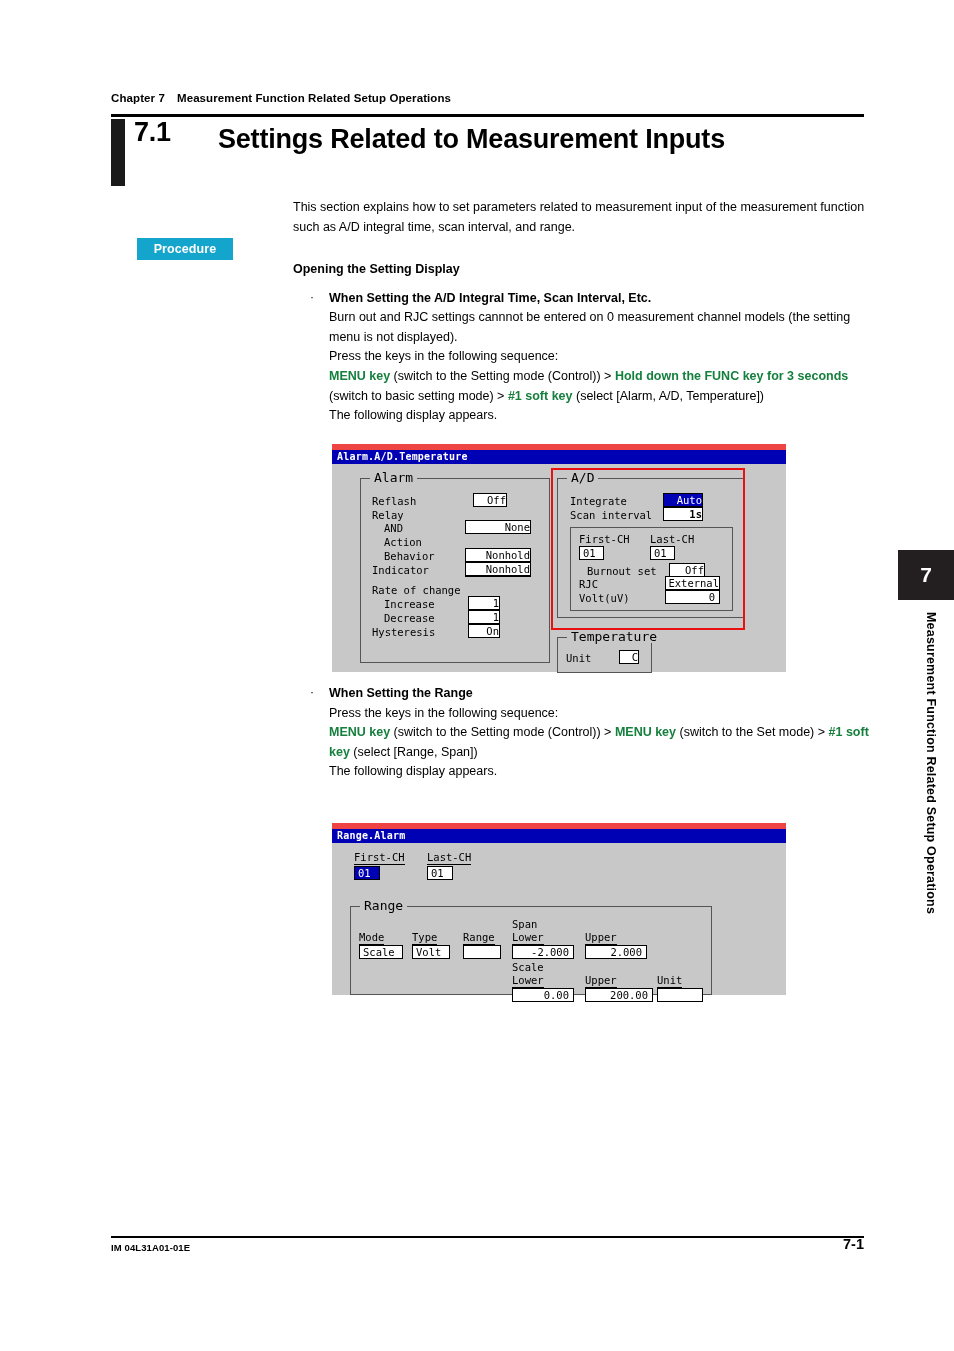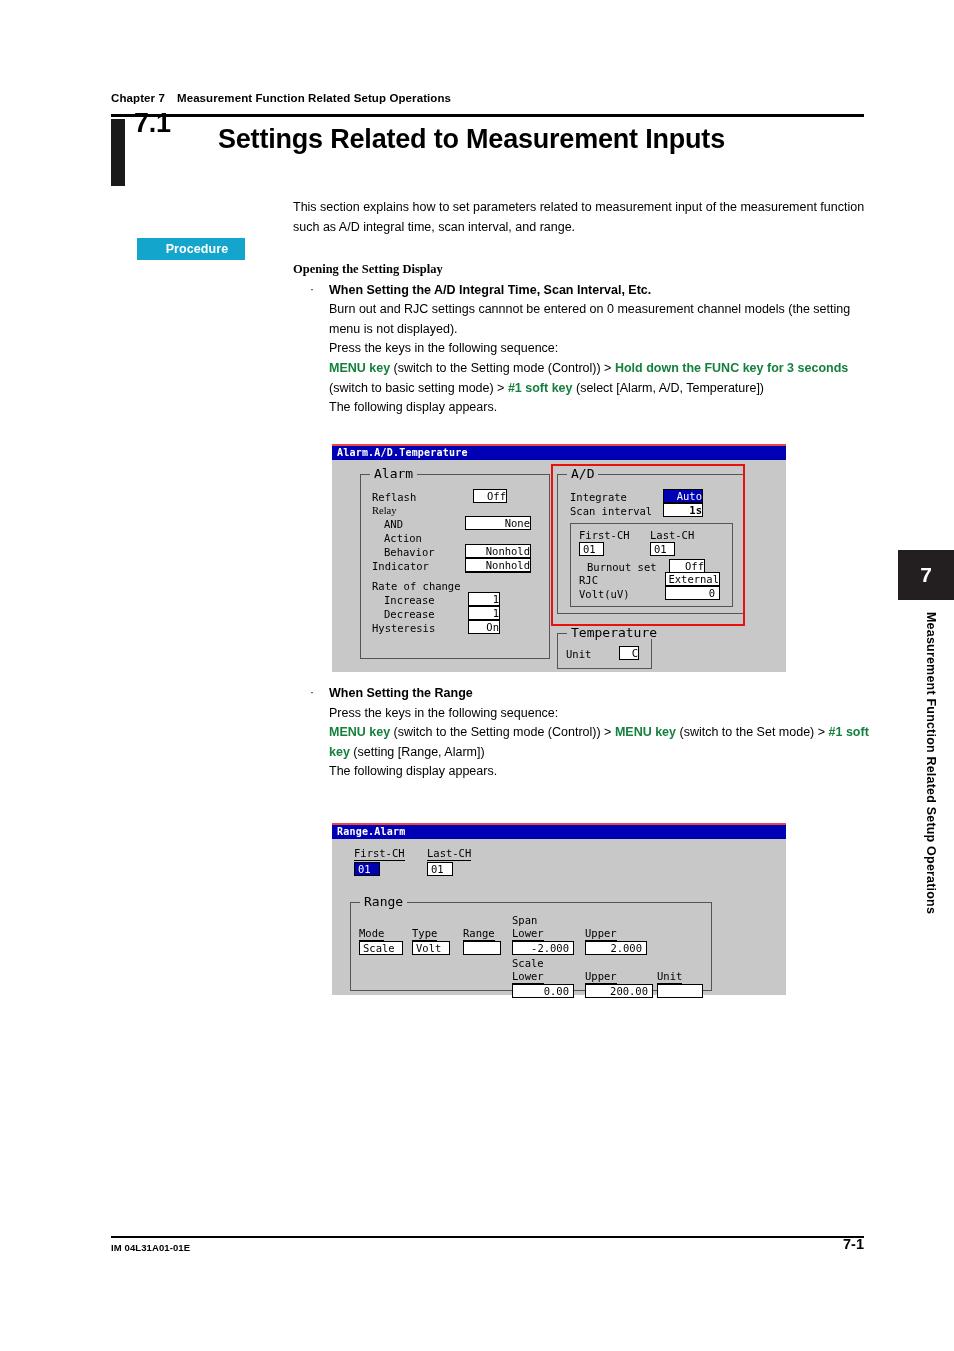--- a/index.html
+++ b/index.html
@@ -41,21 +41,21 @@
     position: absolute;
     left: 111px;
     top: 119px;
     width: 14px;
     height: 67px;
     background: #1a1a1a;
   }
   .sec-num {
     position: absolute;
     left: 134px;
-    top: 108px;
+    top: 117px;
     font-size: 27px;
     font-weight: bold;
     letter-spacing: -0.3px;
   }
   .sec-title {
     position: absolute;
     left: 218px;
     top: 124px;
     font-size: 27px;
     font-weight: bold;
@@ -81,36 +81,34 @@
     width: 96px;
     height: 22px;
     background: #14A5CC;
     color: #ffffff;
     font-size: 12.5px;
     font-weight: bold;
     display: flex;
     align-items: center;
     justify-content: center;
     letter-spacing: 0.1px;
-    padding-left: 12px;
   }
 
   
   .body-col {
     position: absolute;
     left: 293px;
     top: 260px;
     width: 580px;
     font-size: 12.5px;
     line-height: 19.6px;
   }
   .b-head {
     font-weight: bold;
-    margin-bottom: 1px;
-    font-family: Liberation Serif, serif;
+    margin-bottom: 9px;
   }
   .bullet-row {
     position: relative;
     padding-left: 36px;
     margin-top: 1px;
   }
   .bullet-row .dot {
     position: absolute;
     left: 17px;
     top: -1px;
@@ -132,21 +130,21 @@
   }
   .device-title {
     background: #0000B4;
     color: #ffffff;
     font-size: 10px;
     font-weight: bold;
     height: 14px;
     line-height: 14px;
     padding-left: 5px;
     letter-spacing: 0.2px;
-    border-top: 2px solid #ef4444;
+    border-top: 6px solid #ef4444;
     box-sizing: content-box;
   }
   .dev-body { position: relative; width: 100%; height: 100%; }
 
   
   .grp {
     position: absolute;
     border: 1px solid #555;
     box-sizing: border-box;
   }
@@ -284,21 +282,21 @@
 <div class="device" style="left:332px; top:444px; width:454px; height:228px;">
   <div class="device-title">Alarm.A/D.Temperature</div>
   <div class="dev-body">
 
     <div class="grp" style="left:28px; top:14px; width:190px; height:185px;">
       <div class="grp-cap">Alarm</div>
     </div>
     <div class="lbl" style="left:40px; top:31px;">Reflash</div>
     <div class="fld" style="left:141px; top:29px; width:34px;">Off</div>
 
-    <div class="lbl" style="left:40px; top:45px;font-family:Liberation Serif, serif;">Relay</div>
+    <div class="lbl" style="left:40px; top:45px;">Relay</div>
 
     <div class="lbl" style="left:52px; top:58px;">AND</div>
     <div class="fld" style="left:133px; top:56px; width:66px;">None</div>
 
     <div class="lbl" style="left:52px; top:72px;">Action</div>
     <div class="fld" style="left:133px; top:70px; width:66px;margin-top:29px;">Energize</div>
 
     <div class="lbl" style="left:52px; top:86px;">Behavior</div>
     <div class="fld" style="left:133px; top:84px; width:66px;">Nonhold</div>
 
@@ -351,21 +349,21 @@
     <div class="lbl" style="left:234px; top:188px;">Unit</div>
     <div class="fld" style="left:287px; top:186px; width:20px;">C</div>
   </div>
 </div>
 
 <div class="body-col" style="top:683px;">
   <div class="bullet-row">
     <span class="dot">·</span>
     <div class="b-sub">When Setting the Range</div>
     <div>Press the keys in the following sequence:</div>
-    <div class="seq-block"><span class="bl">MENU key</span><span> (switch to the Setting mode (Control)) &gt; </span><span class="bl">MENU key</span><span> (switch to the Set mode) &gt; </span><span class="bl">#1 soft key</span><span> (setting [Range, Alarm])</span></div>
+    <div class="seq-block"><span class="bl">MENU key</span><span> (switch to the Setting mode (Control)) &gt; </span><span class="bl">MENU key</span><span> (switch to the Set mode) &gt; </span><span class="bl">#1 soft key</span><span> (select [Range, Span])</span></div>
     <div>The following display appears.</div>
   </div>
 </div>
 
 <div class="device" style="left:332px; top:823px; width:454px; height:172px;">
   <div class="device-title">Range.Alarm</div>
   <div class="dev-body">
 
     <div class="lbl ul" style="left:22px; top:8px;">First-CH</div>
     <div class="fld sel lalign" style="left:22px; top:23px; width:26px;">01</div>

